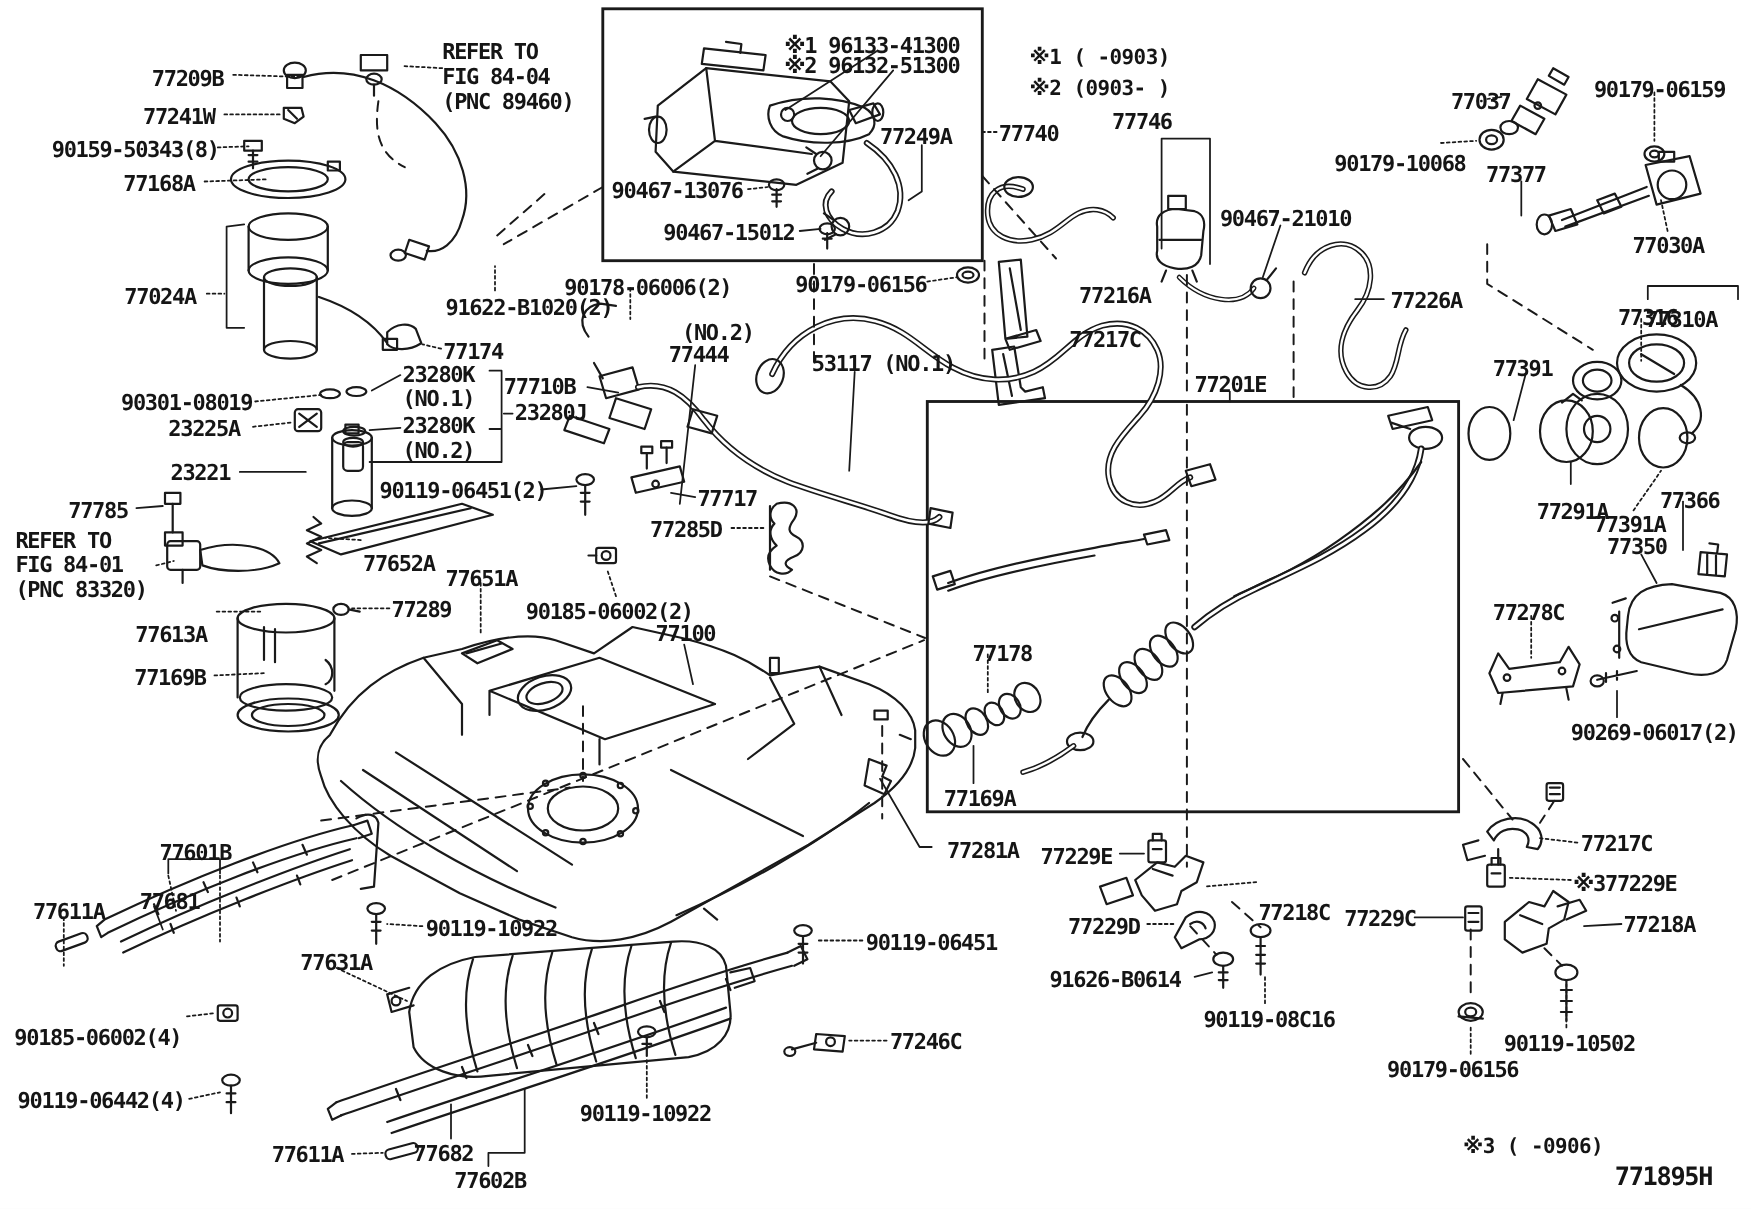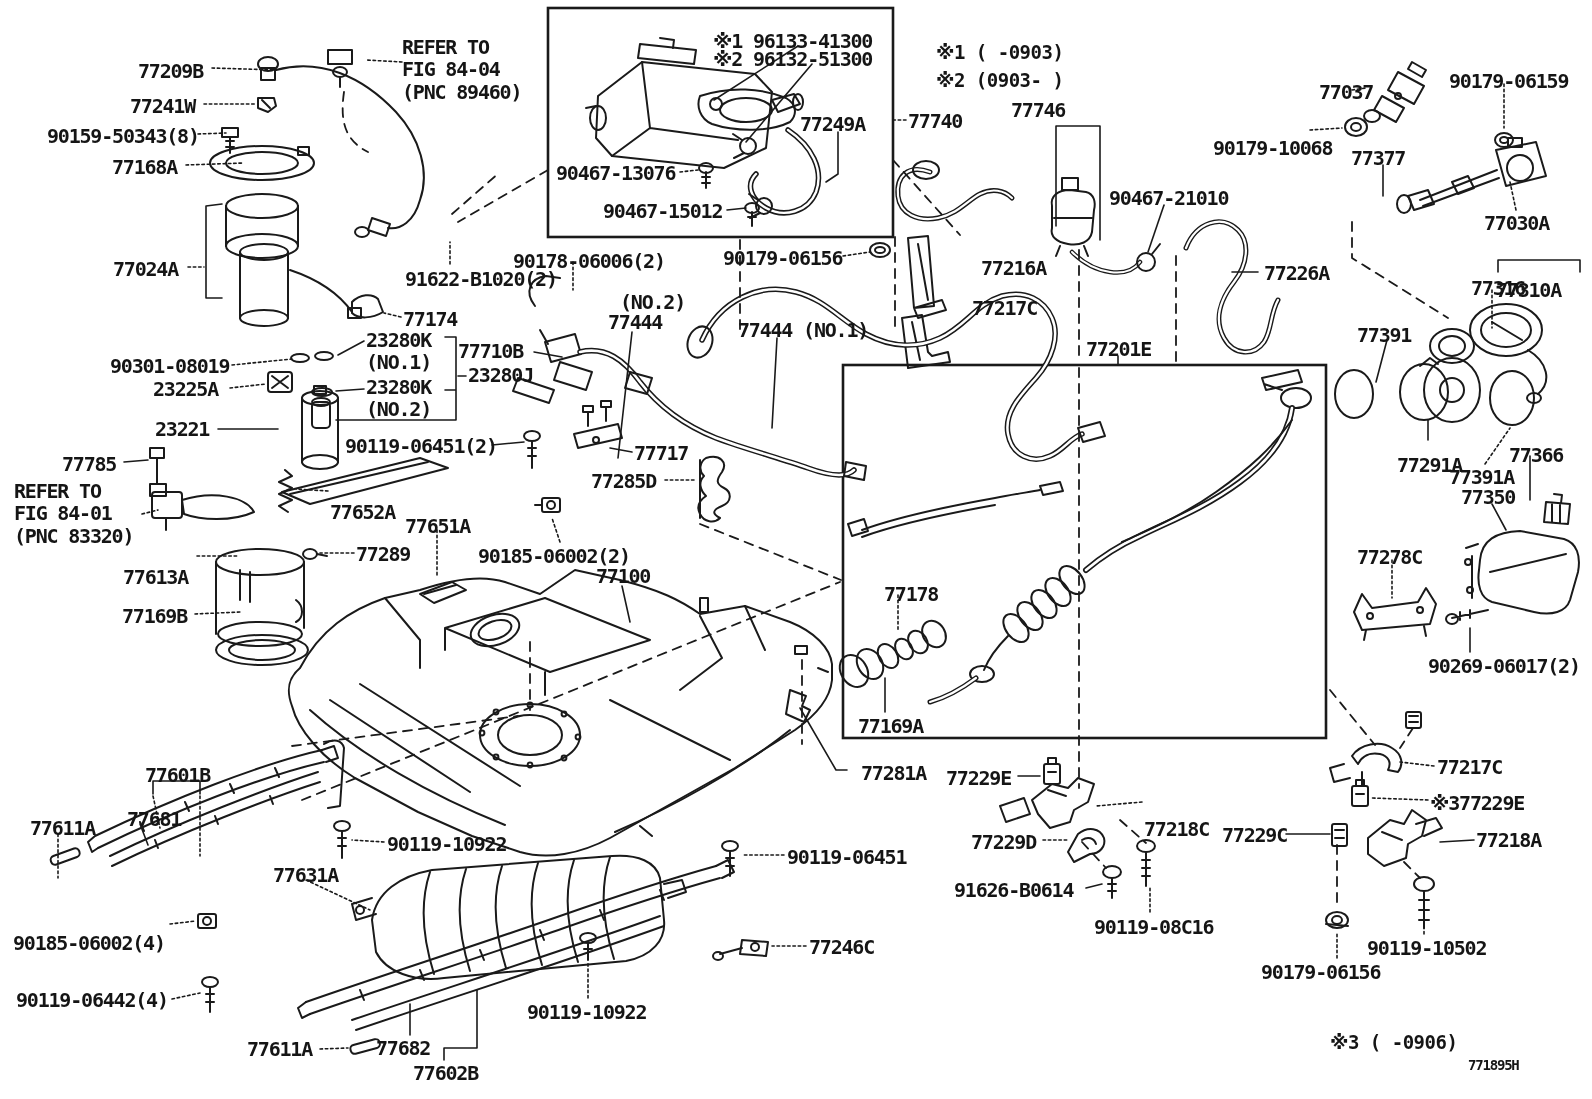--- a/index.html
+++ b/index.html
@@ -2,21 +2,21 @@
 <html><head>
 <meta charset="utf-8">
 <style>
   html,body{margin:0;padding:0;background:#e8e8e8;}
   .stage{position:relative;width:1592px;height:1099px;background:#ffffff;overflow:hidden;
          font-family:"DejaVu Sans Mono","DejaVu Sans",monospace;}
   .art{position:absolute;left:0;top:0;width:100%;height:100%;}
   .lbl{position:absolute;font-weight:bold;font-size:20px;line-height:1.12;
        letter-spacing:-1.2px;color:#151515;white-space:pre-line;}
   .lbl.note{font-size:19px;letter-spacing:-0.5px;}
-  .lbl.code{font-size:14px;}
+  .lbl.code{font-size:23px;}
 </style>
 </head>
 <body>
 
 <div class="stage">
 
 <svg class="art" viewBox="0 0 1592 1099" xmlns="http://www.w3.org/2000/svg">
 
   <g fill="none" stroke="#1a1a1a" stroke-width="2.6">
     <rect x="548" y="8" width="345" height="229"></rect>
@@ -447,21 +447,21 @@
       <div class="lbl" style="left: 713px; top: 30px;">※1 96133-41300</div>
       <div class="lbl" style="left: 713px; top: 48px;">※2 96132-51300</div>
       <div class="lbl" style="left: 800px; top: 113px;">77249A</div>
       <div class="lbl" style="left: 908px; top: 110px;">77740</div>
       <div class="lbl" style="left: 556px; top: 162px;">90467-13076</div>
       <div class="lbl" style="left: 603px; top: 200px;">90467-15012</div>
       <div class="lbl" style="left: 513px; top: 250px;">90178-06006(2)</div>
       <div class="lbl" style="left: 723px; top: 247px;">90179-06156</div>
       <div class="lbl" style="left: 620px; top: 291px;">(NO.2)</div>
       <div class="lbl" style="left: 608px; top: 311px;">77444</div>
-      <div class="lbl" style="left: 738px; top: 319px;">77444 (NO.1)</div>
+      <div class="lbl" style="left: 738px; top: 319px;">53117 (NO.1)</div>
       <div class="lbl" style="left: 458px; top: 340px;">77710B</div>
       <div class="lbl" style="left: 468px; top: 364px;">23280J</div>
       <div class="lbl" style="left: 634px; top: 442px;">77717</div>
       <div class="lbl" style="left: 591px; top: 470px;">77285D</div>
       <div class="lbl" style="left: 478px; top: 545px;">90185-06002(2)</div>
       <div class="lbl" style="left: 596px; top: 565px;">77100</div>
       <div class="lbl note" style="left: 936px; top: 42px;">※1 (  -0903)</div>
       <div class="lbl note" style="left: 936px; top: 70px;">※2 (0903-  )</div>
       <div class="lbl" style="left: 1011px; top: 99px;">77746</div>
       <div class="lbl" style="left: 1289px; top: 81px; margin-left: 30px;">77037</div>

